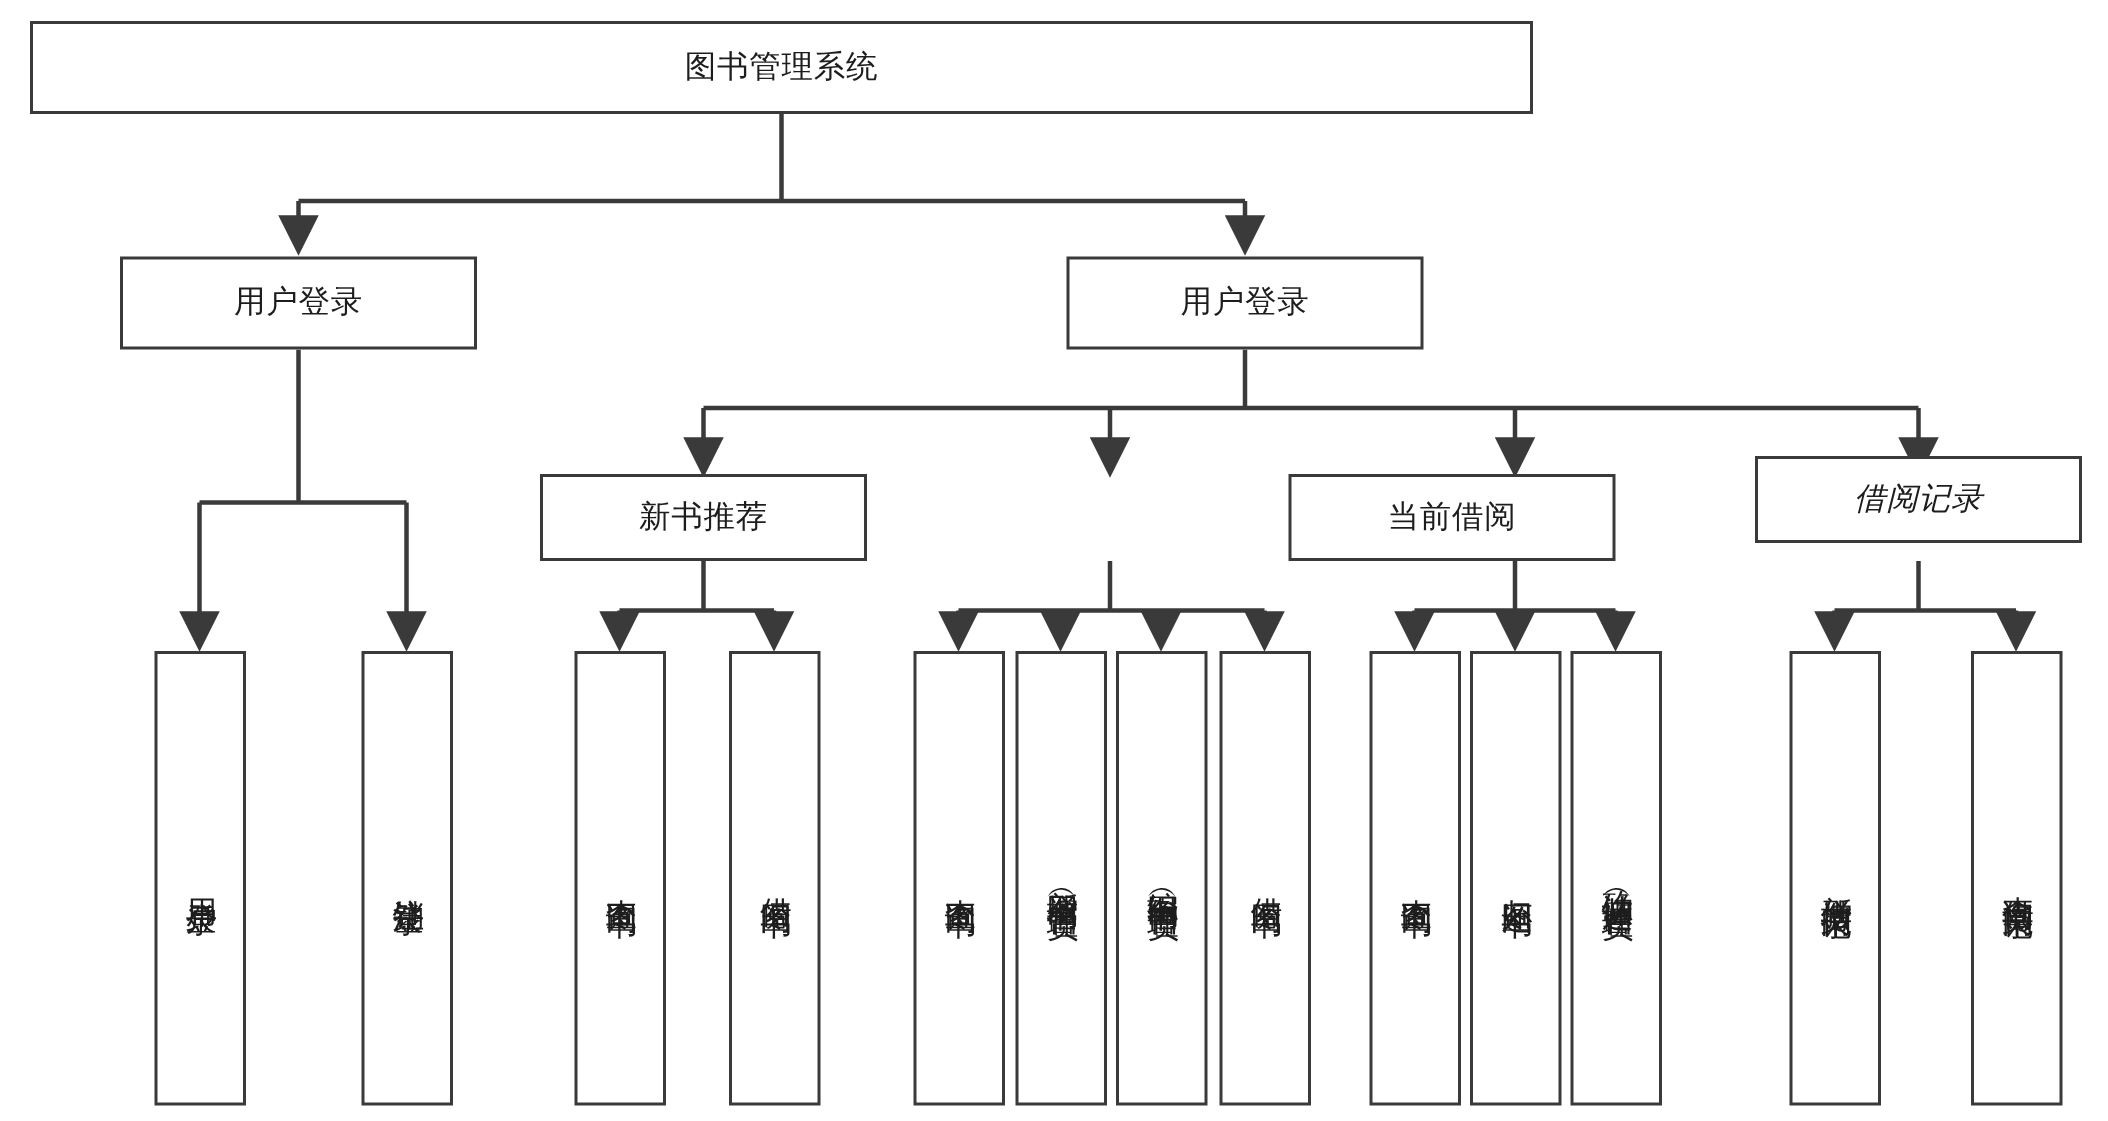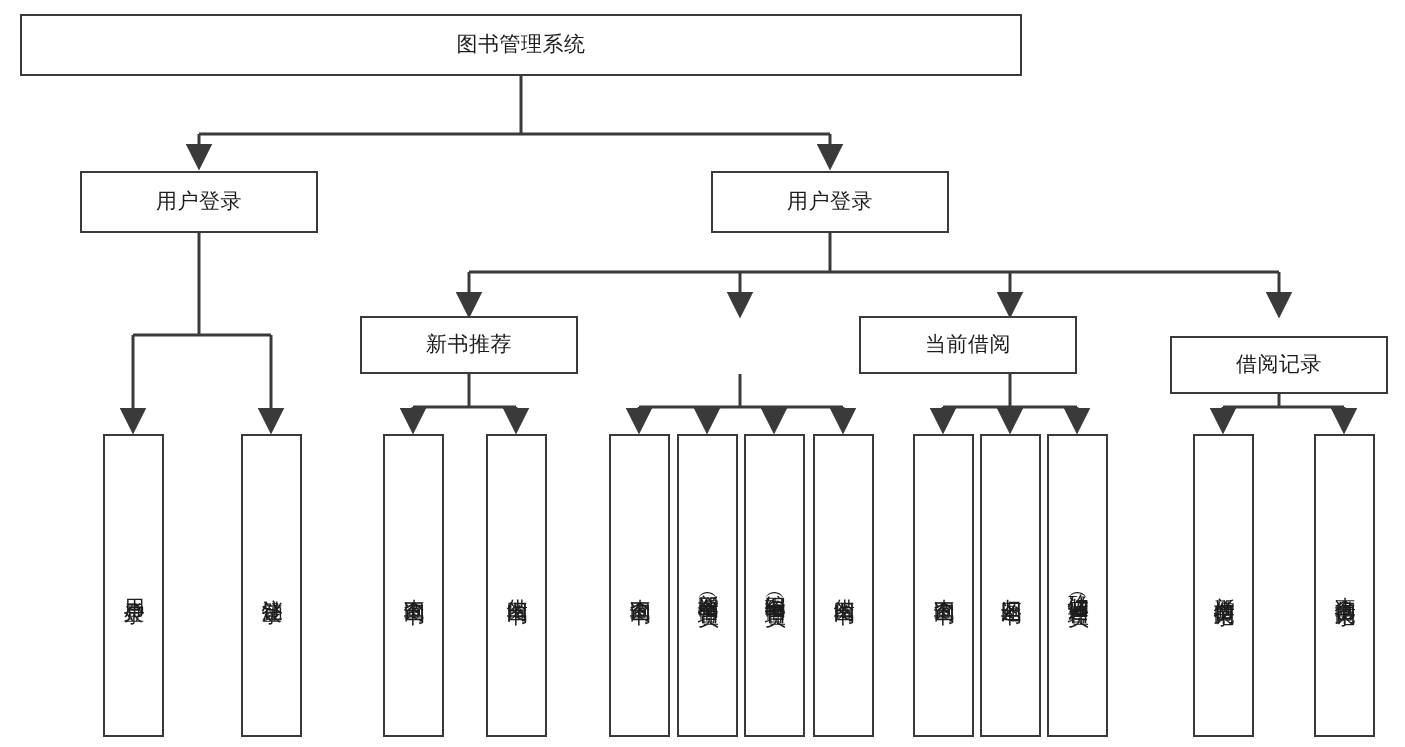--- a/index.html
+++ b/index.html
@@ -128,21 +128,21 @@
   <div class="node" style="left:711px; top:171px; width:238px; height:62px;">
     <span class="node-label">用户登录</span>
   </div>
 
   <div class="node" style="left:360px; top:316px; width:218px; height:58px;justify-content:center;">
     <span class="node-label">新书推荐</span>
   </div>
   <div class="node" style="left:859px; top:316px; width:218px; height:58px;">
     <span class="node-label">当前借阅</span>
   </div>
-  <div class="node" style="left:1170px; top:336px; width:218px; height:58px;">
+  <div class="node" style="left:1170px; top:304px; width:218px; height:58px;font-style:italic;">
     <span class="node-label">借阅记录</span>
   </div>
 
   <div class="node leaf" style="left:103px; top:434px; width:61px; height:303px;">
     <span class="node-label">用户登录</span>
   </div>
   <div class="node leaf" style="left:241px; top:434px; width:61px; height:303px;">
     <span class="node-label">注销登录</span>
   </div>
 

